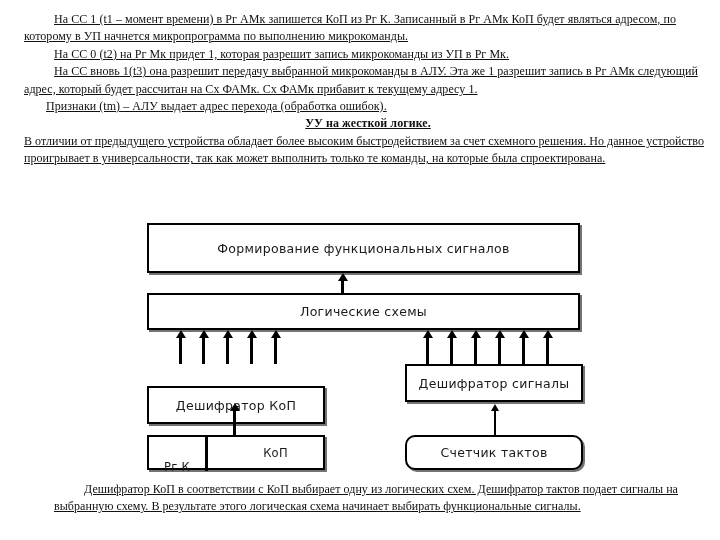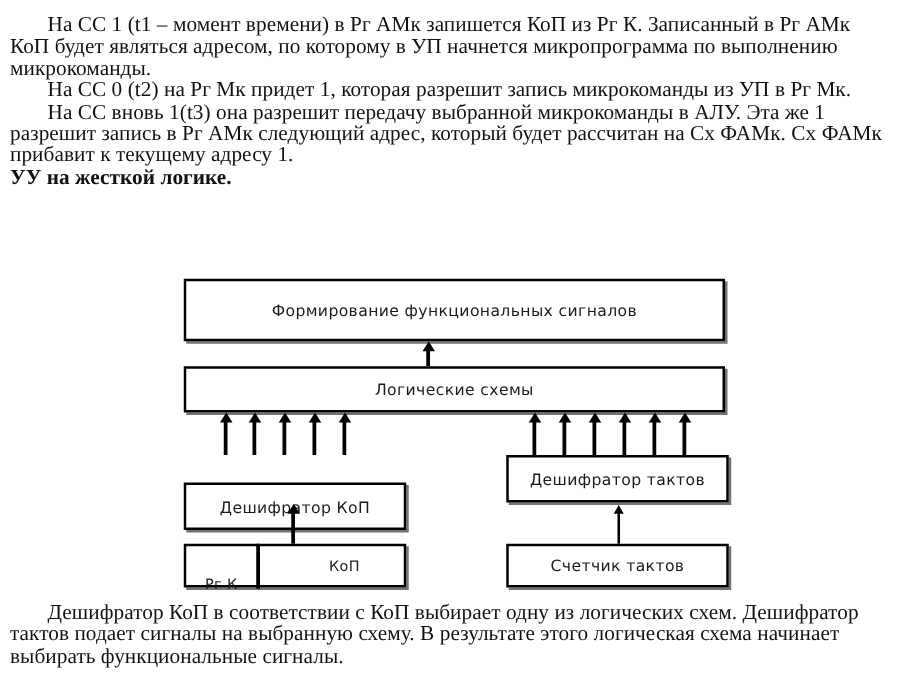--- a/index.html
+++ b/index.html
@@ -12,43 +12,45 @@
     height: 540px;
     position: relative;
     overflow: hidden;
     font-family: "Liberation Serif", "DejaVu Serif", serif;
     color: #000000;
   }
 
   
   .prose {
     position: absolute;
-    left: 8px;
+    left: 24px;
     right: 8px;
-    font-size: 17px;
+    font-size: 12px;
     line-height: 17.4px;
     text-align: left;
     color: #111;
     letter-spacing: 0.05px;
+    text-decoration: underline;
   }
   .prose p {
     margin: 0;
   }
   .indent {
     text-indent: 30px;
   }
   .indent-sm {
     text-indent: 22px;
   }
   .center-bold {
+    text-align: center;
     font-weight: bold;
   }
 
   #top-text { top: 11px; }
-  #bottom-text { top: 481px; }
+  #bottom-text { top: 481px; margin-left: 30px; }
 
   
   #diagram {
     position: absolute;
     left: 0;
     top: 16px;
     width: 584px;
     height: 540px;
     pointer-events: none;
   }
@@ -116,21 +118,23 @@
     border-bottom: 7px solid #000000;
   }
 </style>
 </head>
 <body>
 
 <div class="prose" id="top-text">
   <p class="indent">На СС 1 (t1 – момент времени) в Рг АМк запишется КоП из Рг К. Записанный в Рг АМк КоП будет являться адресом, по которому в УП начнется микропрограмма по выполнению микрокоманды.</p>
   <p class="indent">На СС 0 (t2) на Рг Мк придет 1, которая разрешит запись микрокоманды из УП в Рг Мк.</p>
   <p class="indent">На СС вновь 1(t3) она разрешит передачу выбранной микрокоманды в АЛУ. Эта же 1 разрешит запись в Рг АМк следующий адрес, который будет рассчитан на Сх ФАМк. Сх ФАМк прибавит к текущему адресу 1.</p>
+  <p class="indent-sm">Признаки (tm) – АЛУ выдает адрес перехода (обработка ошибок).</p>
   <p class="center-bold">УУ на жесткой логике.</p>
+  <p>В отличии от предыдущего устройства обладает более высоким быстродействием за счет схемного решения. Но данное устройство проигрывает в универсальности, так как может выполнить только те команды, на которые была спроектирована.</p>
 </div>
 
 <div id="diagram">
 
   <div class="box box-shadow-r" style="left:147px; top:207px; width:433px; height:50px;">
     <span>Формирование функциональных сигналов</span>
   </div>
 
   <div class="arrow" style="left:341px; top:264px; height:14px;"></div>
 
@@ -149,38 +153,38 @@
   <div class="arrow" style="left:474px; top:321px; height:27px;"></div>
   <div class="arrow" style="left:498px; top:321px; height:27px;"></div>
   <div class="arrow" style="left:522px; top:321px; height:27px;"></div>
   <div class="arrow" style="left:546px; top:321px; height:27px;"></div>
 
   <div class="box box-shadow-r" style="left:147px; top:348px; width:178px; height:38px;margin-top:22px;">
     <span>Дешифратор КоП</span>
   </div>
 
   <div class="box box-shadow-r" style="left:405px; top:348px; width:178px; height:38px;">
-    <span>Дешифратор тактов</span>
+    <span>Дешифратор сигналы</span>
   </div>
 
   <div class="arrow" style="left:233px; top:394px; height:26px;"></div>
 
   <div class="arrow arrow-thin" style="left:494px; top:394px; height:26px;"></div>
 
   <div class="box box-shadow-r" style="left:147px; top:419px; width:178px; height:35px; justify-content:flex-start;">
     <div class="subcell" style="left:0; width:56px;margin-top:28px;">
       <span>Рг К</span>
     </div>
     <div class="vdiv" style="left:56px; top:-2.5px; bottom:-2.5px;"></div>
     <div class="subcell" style="left:59px; right:0;padding-left:20px;">
       <span>КоП</span>
     </div>
   </div>
 
-  <div class="box box-shadow-r" style="left:405px; top:419px; width:178px; height:35px;">
+  <div class="box box-shadow-r" style="left:405px; top:419px; width:178px; height:35px;border-radius:10px;">
     <span>Счетчик тактов</span>
   </div>
 
 </div>
 
 <div class="prose" id="bottom-text">
   <p class="indent">Дешифратор КоП в соответствии с КоП выбирает одну из логических схем. Дешифратор тактов подает сигналы на выбранную схему. В результате этого логическая схема начинает выбирать функциональные сигналы.</p>
 </div>
 
 </body></html>

